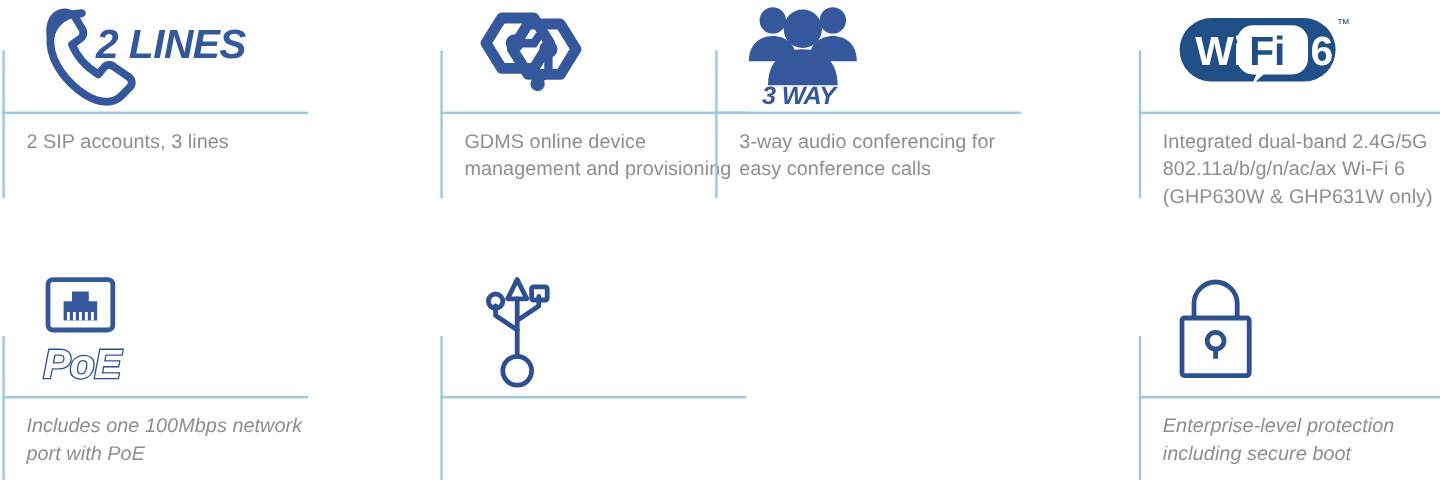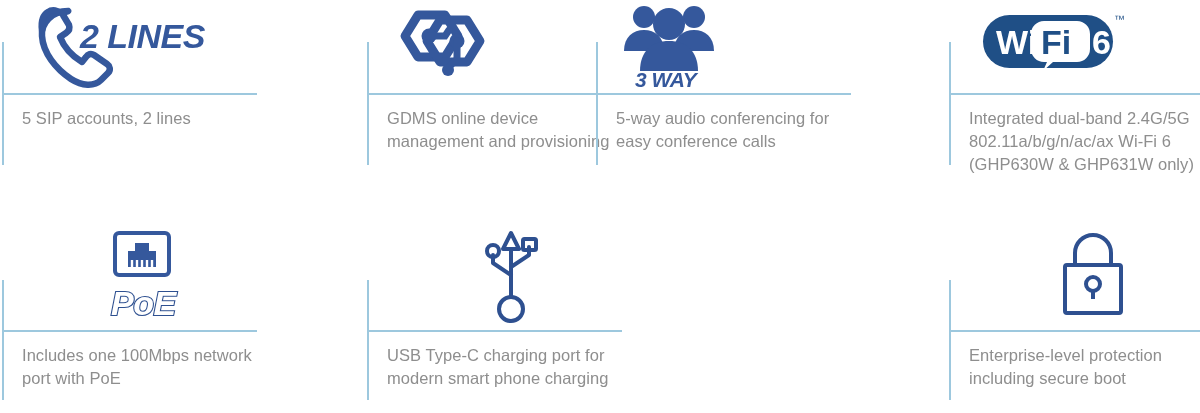--- a/index.html
+++ b/index.html
@@ -35,21 +35,21 @@
   .col-3 { left: 949px; }
 
   
   .icon-zone {
     position: relative;
     height: 94px;
     padding-left: 20px;
     display: flex;
     align-items: center;
   }
-  .row-1 .icon-zone { height: 110px; justify-content: center; }
+  .row-1 .icon-zone { height: 110px; }
 
   .icon-zone svg { display: block; overflow: visible; }
 
   
   .v-rule {
     position: absolute;
     left: 0;
     top: 42px;
     width: 2px;
     height: 123px;
@@ -74,21 +74,21 @@
     position: absolute;
     left: 20px;
     top: 107px;
     width: 252px;
     font-family: "Liberation Sans", sans-serif;
     font-size: 16.5px;
     line-height: 23px;
     color: #8e8e8e;
     letter-spacing: 0.05px;
   }
-  .row-1 .caption { top: 124px; }
+  .row-1 .caption { top: 124px; font-style: italic; }
 
   
   .blue-fill { fill: #35589c; }
   .blue-stroke { fill: none; stroke: #35589c; }
   .outline-stroke { fill: none; stroke: #2e5090; }
 
   
   .wordmark {
     font-family: "Liberation Sans", sans-serif;
     font-weight: bold;
@@ -121,21 +121,21 @@
       <svg width="180" height="88" viewBox="0 0 180 88">
         <g class="blue-stroke" stroke-width="6.5" stroke-linecap="round" stroke-linejoin="round">
           <path d="M46 8 C30 8 19 20 20 33 C21 50 34 66 49 76 C60 83 72 84 79 77 L86 70 C89 67 88 63 85 61 L72 52 C69 50 66 51 64 54 L60 59 C50 53 42 44 38 34 L44 30 C47 28 48 25 47 22 L41 12 C39 9 48 8 46 8 Z"></path>
           <path d="M41 11 C36 7 30 6 26 9 C21 12 19 19 20 27"></path>
         </g>
         <text class="wordmark" x="58" y="45" font-size="34">2 LINES</text>
       </svg>
     </div>
     <div class="v-rule"></div>
     <div class="h-rule"></div>
-    <div class="caption">5 SIP accounts, 2 lines</div>
+    <div class="caption">2 SIP accounts, 3 lines</div>
   </div>
 
   <div class="feature-cell row-0 col-1">
     <div class="icon-zone">
       <svg width="120" height="86" viewBox="0 0 120 86">
         <g class="blue-stroke" stroke-width="9" stroke-linejoin="round" stroke-linecap="round">
           <path d="M31 11 L58 11 L71 32 L58 53 L31 53 L18 32 Z"></path>
           <path d="M53 16 L80 16 L93 37 L80 58 L53 58 L40 37 Z"></path>
         </g>
         <g class="blue-fill">
@@ -163,21 +163,21 @@
           <circle cx="78" cy="14" r="11"></circle>
           <path d="M58 48 C58 34 67 27 78 27 C89 27 98 34 98 48 Z"></path>
           <circle cx="53" cy="21" r="16"></circle>
           <path d="M24 68 C24 48 36 38 53 38 C70 38 82 48 82 68 Z"></path>
         </g>
         <text class="wordmark" x="19" y="84" font-size="21">3 WAY</text>
       </svg>
     </div>
     <div class="v-rule"></div>
     <div class="h-rule"></div>
-    <div class="caption">5-way audio conferencing for easy conference calls</div>
+    <div class="caption">3-way audio conferencing for easy conference calls</div>
   </div>
 
   <div class="feature-cell row-0 col-3">
     <div class="icon-zone">
       <svg width="160" height="80" viewBox="0 0 160 80">
         <rect x="14" y="8" width="130" height="53" rx="26.5" fill="#1f4f86"></rect>
         <text class="wifi-text" x="27" y="47" font-size="34" fill="#ffffff">Wi</text>
         <path d="M75 14 H108 A13 13 0 0 1 121 27 V42 A13 13 0 0 1 108 55 H84 L74 64 L78 55 H75 A13 13 0 0 1 62 42 V27 A13 13 0 0 1 75 14 Z" fill="#ffffff"></path>
         <text class="wifi-text" x="72" y="47" font-size="34" fill="#1f4f86">Fi</text>
         <text class="wifi-text" x="123" y="47" font-size="34" fill="#ffffff">6</text>
@@ -220,21 +220,20 @@
           <circle cx="44" cy="84" r="12"></circle>
           <path d="M44 50 L26 38 V30"></path>
           <circle cx="26" cy="26" r="6"></circle>
           <path d="M44 42 L62 30 V22"></path>
           <rect x="56" y="14" width="13" height="11" rx="1.5"></rect>
         </g>
       </svg>
     </div>
     <div class="v-rule"></div>
     <div class="h-rule"></div>
-    <div class="caption">USB Type-C charging port for modern smart phone charging</div>
   </div>
 
 
   <div class="feature-cell row-1 col-3">
     <div class="icon-zone">
       <svg width="110" height="96" viewBox="0 0 110 96">
         <g class="outline-stroke" stroke-width="4" stroke-linejoin="round">
           <rect x="16" y="38" width="56" height="48" rx="2"></rect>
           <path d="M26 38 V26 A18 18 0 0 1 62 26 V38"></path>
           <circle cx="44" cy="57" r="7"></circle>

